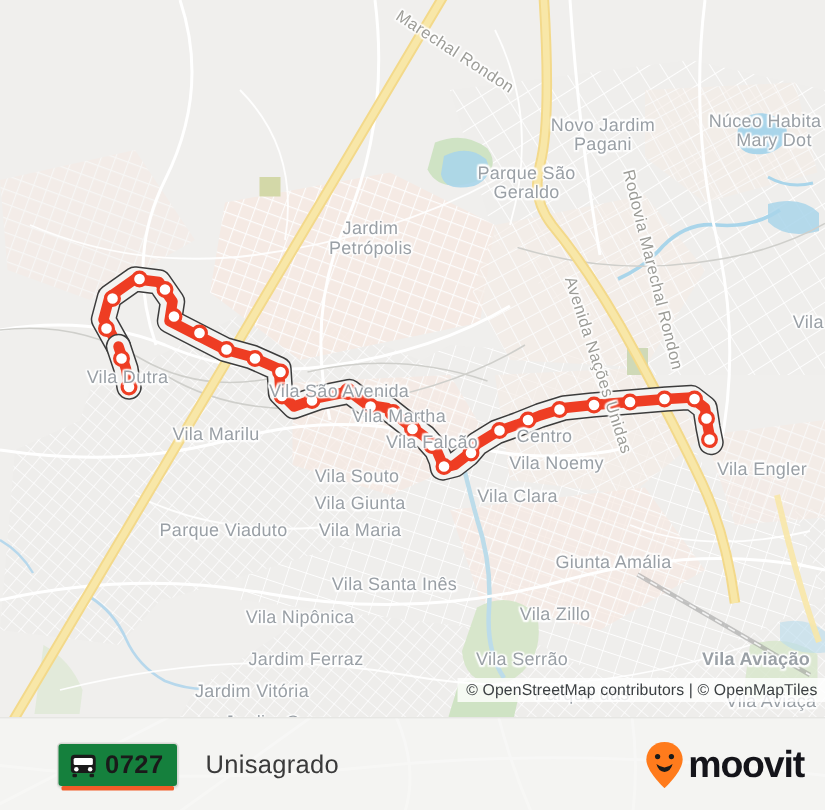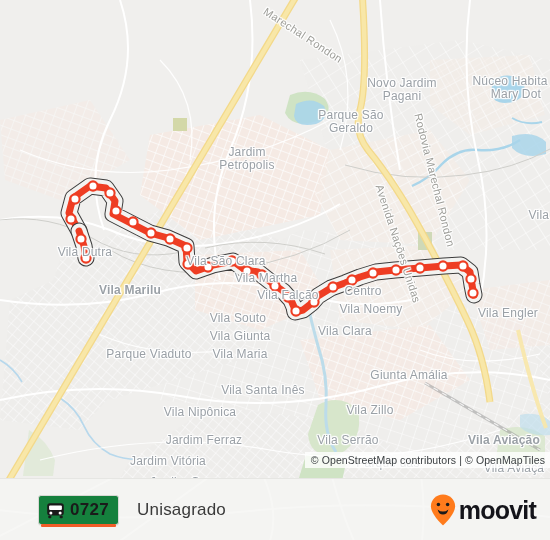--- a/index.html
+++ b/index.html
@@ -259,25 +259,25 @@
         <div class="maplabel" style="left: 402px; top: 90px;">Novo Jardim
 Pagani</div>
         <div class="maplabel" style="left: 510px; top: 81px;">Núceo Habita</div>
         <div class="maplabel" style="left: 516px; top: 94px;">Mary Dot</div>
         <div class="maplabel" style="left: 351px; top: 122px;">Parque São
 Geraldo</div>
         <div class="maplabel" style="left: 247px; top: 159px;">Jardim
 Petrópolis</div>
         <div class="maplabel" style="left: 551px; top: 215px;">Vila Tria</div>
         <div class="maplabel" style="left: 85px; top: 252px;">Vila Dutra</div>
-        <div class="maplabel" style="left: 226px; top: 261px;">Vila São Clara</div>
+        <div class="maplabel" style="left: 226px; top: 261px;">Vila São Avenida</div>
         <div class="maplabel" style="left: 266px; top: 278px;">Vila Martha</div>
         <div class="maplabel" style="left: 288px; top: 295px;">Vila Falcão</div>
         <div class="maplabel" style="left: 363px; top: 291px;">Centro</div>
-        <div class="maplabel" style="left: 130px; top: 290px; font-weight: bold;">Vila Marilu</div>
+        <div class="maplabel" style="left: 144px; top: 290px;">Vila Marilu</div>
         <div class="maplabel" style="left: 371px; top: 309px;">Vila Noemy</div>
         <div class="maplabel" style="left: 508px; top: 313px;">Vila Engler</div>
         <div class="maplabel" style="left: 238px; top: 318px;">Vila Souto</div>
         <div class="maplabel" style="left: 345px; top: 331px;">Vila Clara</div>
         <div class="maplabel" style="left: 240px; top: 336px;">Vila Giunta</div>
         <div class="maplabel" style="left: 240px; top: 354px;">Vila Maria</div>
         <div class="maplabel" style="left: 149px; top: 354px;">Parque Viaduto</div>
         <div class="maplabel" style="left: 409px; top: 375px;">Giunta Amália</div>
         <div class="maplabel" style="left: 263px; top: 390px;">Vila Santa Inês</div>
         <div class="maplabel" style="left: 370px; top: 410px;">Vila Zillo</div>

